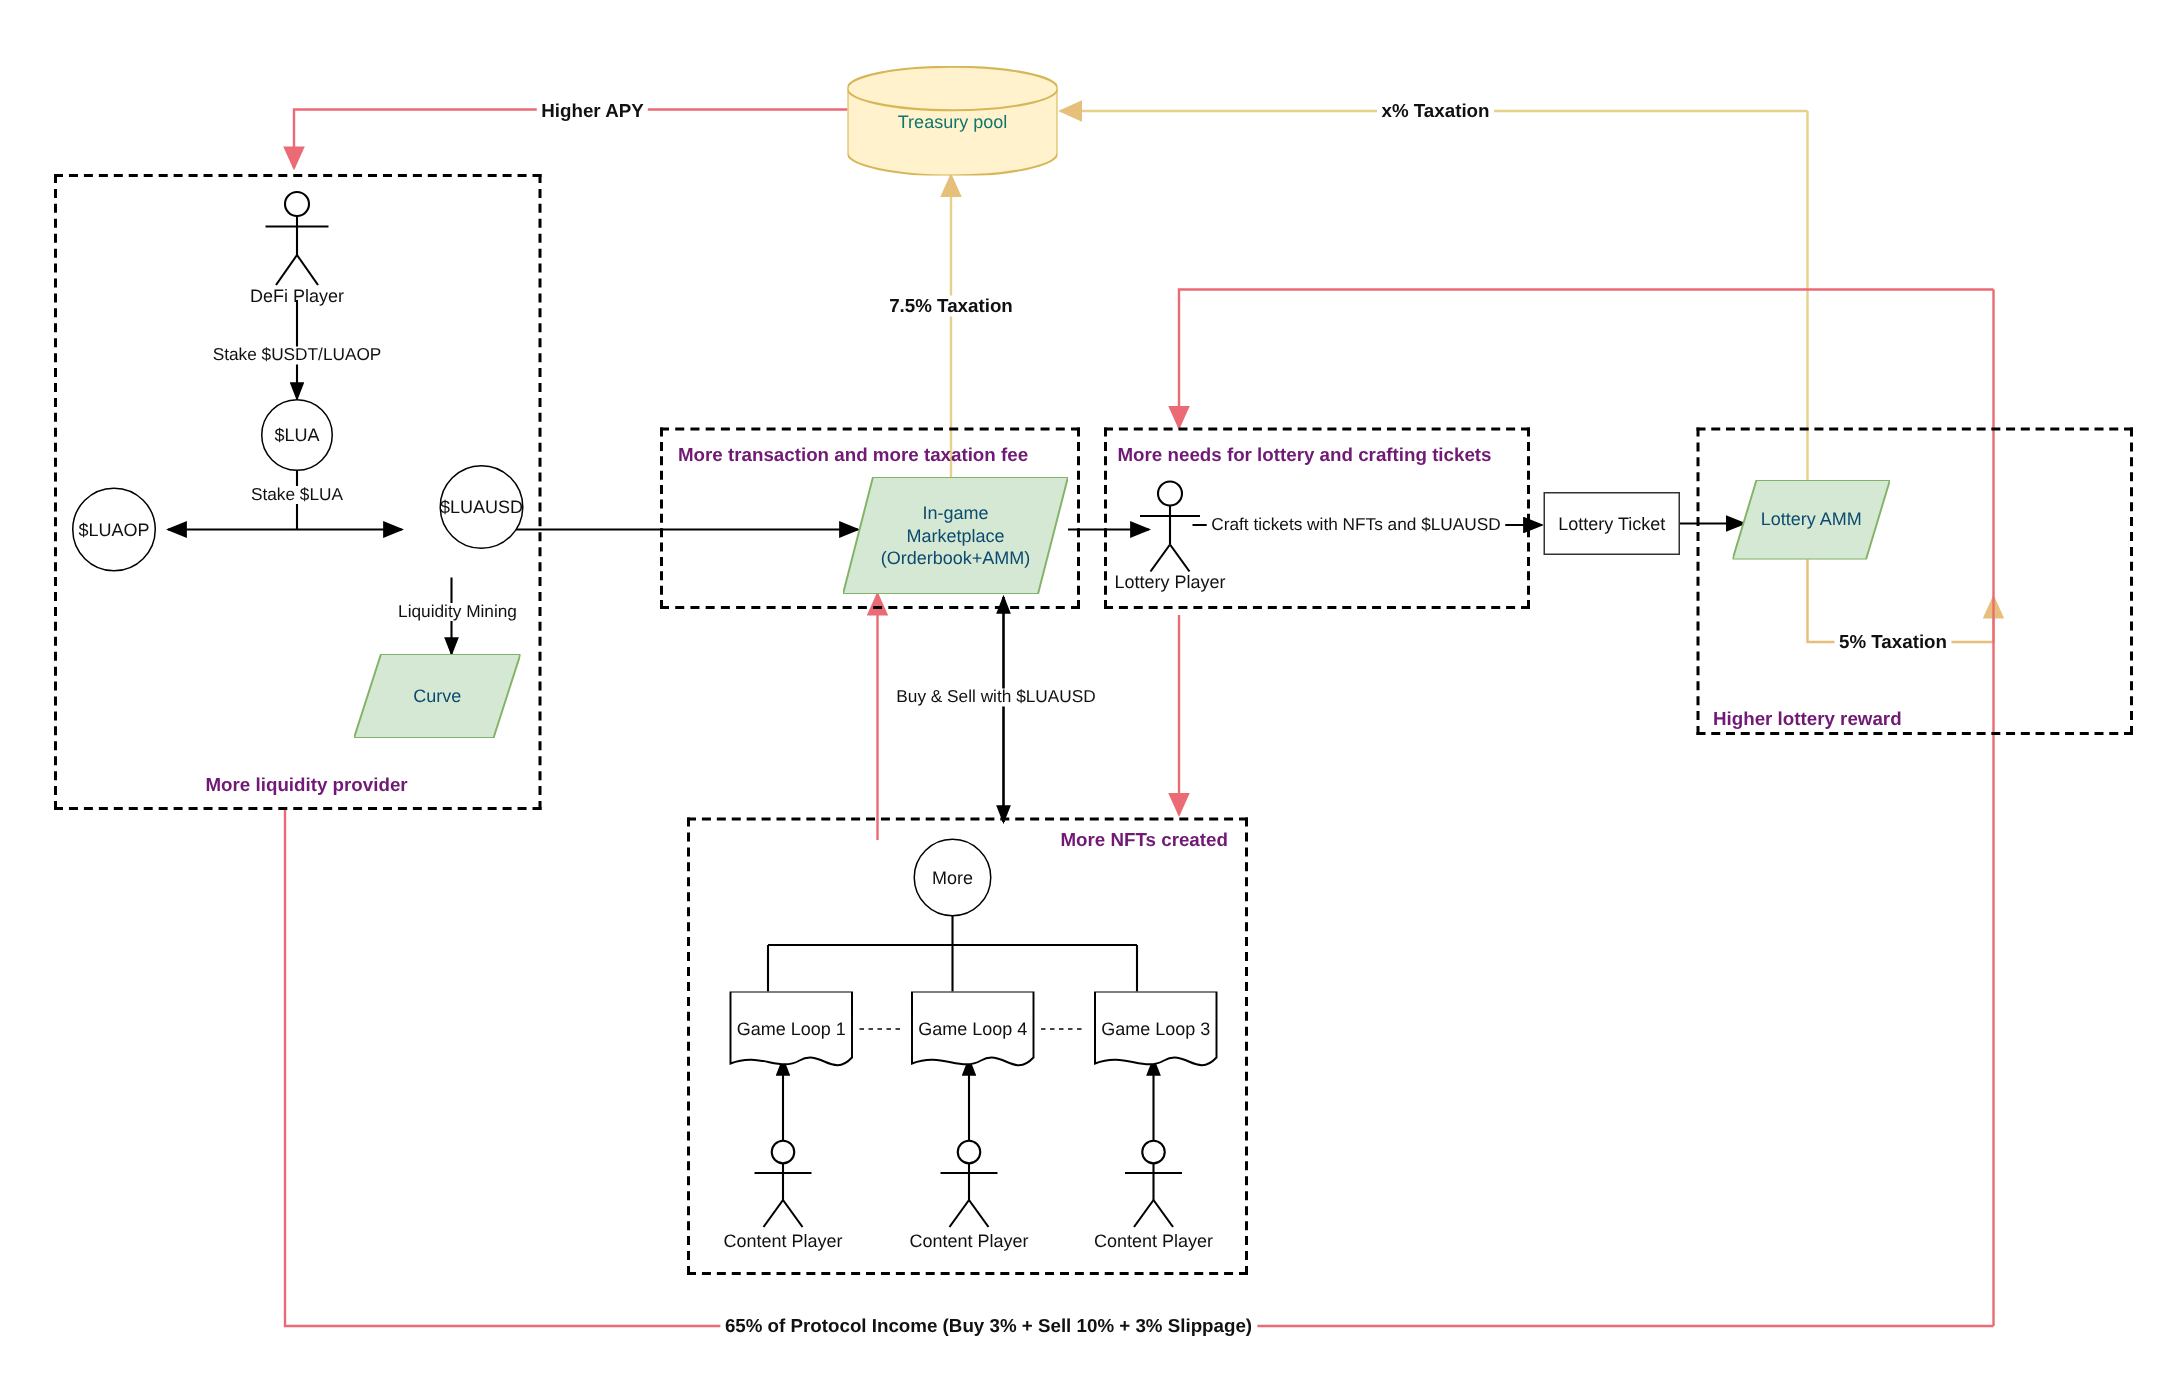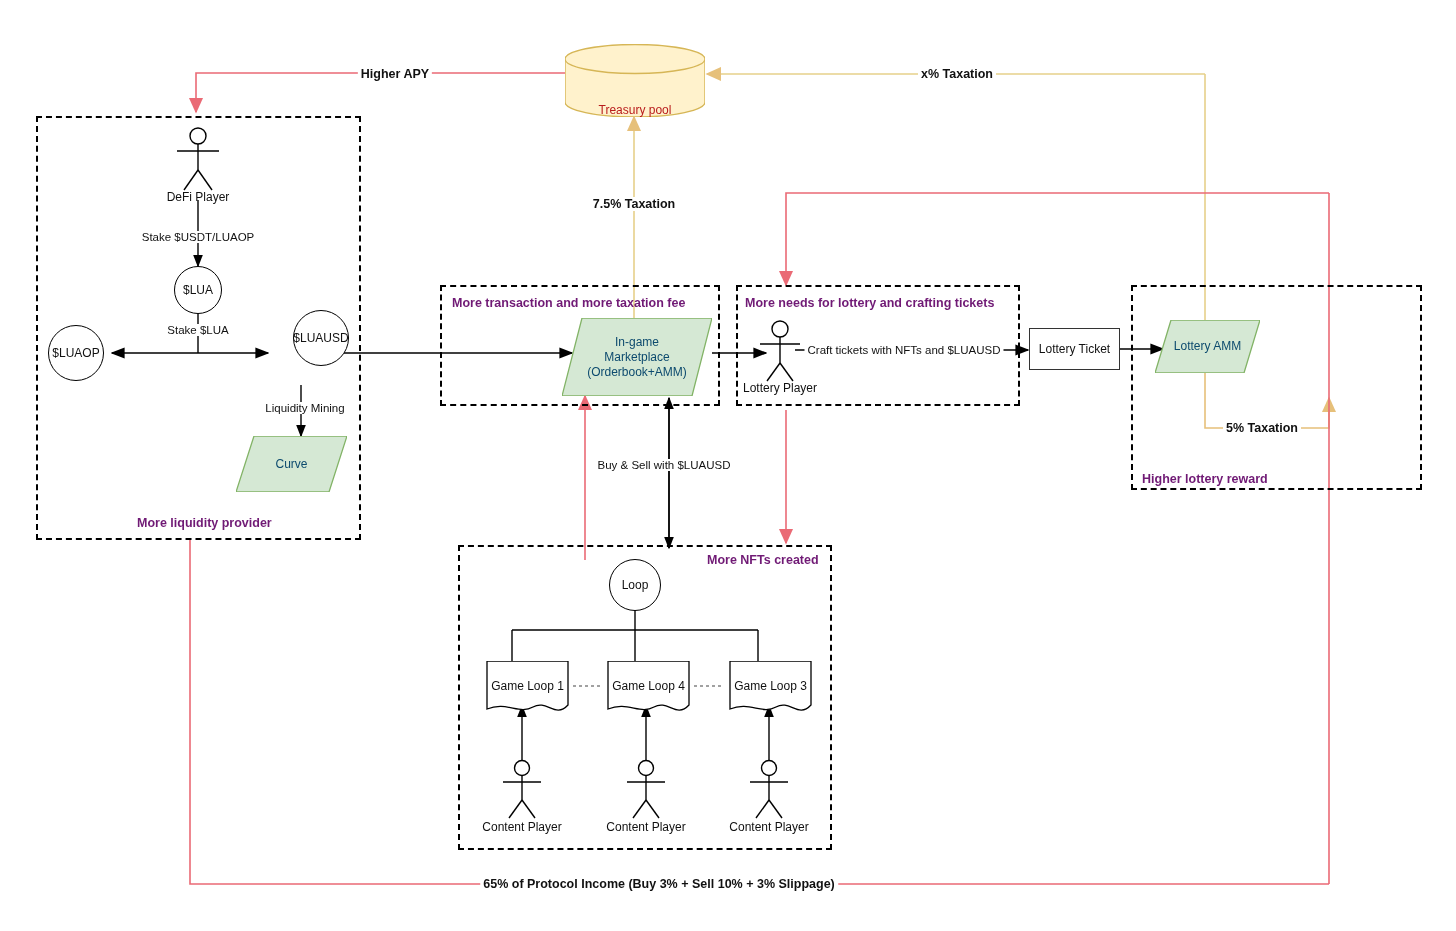--- a/index.html
+++ b/index.html
@@ -12,21 +12,21 @@
 
   .node{position:absolute;box-sizing:border-box;display:flex;align-items:center;justify-content:center;text-align:center;}
 
   .circle{border:1.6px solid #000;border-radius:50%;background:#fff;font-size:12px;color:#111;}
   .rect{border:1.6px solid #333;background:#fff;font-size:12px;color:#111;}
 
   .para{font-size:12px;color:#0c4a6e;line-height:1.25;}
   .para .pshape{position:absolute;left:0;top:0;width:100%;height:100%;}
   .para .plabel{position:relative;z-index:2;}
 
-  .cyl{font-size:12px;color:#b91c1c;align-items:flex-end;}
+  .cyl{font-size:12px;color:#0f766e;}
   .cyl .cshape{position:absolute;left:0;top:0;width:100%;height:100%;}
   .cyl .clabel{position:relative;z-index:2;}
 
   .doc{font-size:12px;color:#111;}
   .doc .dshape{position:absolute;left:0;top:0;width:100%;height:100%;}
   .doc .dlabel{position:relative;z-index:2;}
 
   .actor{position:absolute;}
   .actor svg{display:block;}
   .actor-label{position:absolute;width:140px;left:-70px;text-align:center;font-size:12px;color:#111;white-space:nowrap;}
@@ -230,21 +230,21 @@
 
   <div class="node para" style="left:1155px;top:320px;width:105px;height:53px;">
     <svg class="pshape" viewBox="0 0 105 53" preserveAspectRatio="none">
       <polygon points="16,0 105,0 89,53 0,53" fill="#d5e8d4" stroke="#82b366" stroke-width="1.3"></polygon>
     </svg>
     <span class="plabel">Lottery AMM</span>
   </div>
 
 
   <div class="node circle" style="left:609px;top:559px;width:52px;height:52px;">
-    <span>Loop</span>
+    <span>More</span>
   </div>
 
   <div class="node doc" style="left:481px;top:661px;width:93px;height:53px;">
     <svg class="dshape" viewBox="0 0 93 53" preserveAspectRatio="none">
       <path d="M6,0 L87,0 L87,44 C74,58 66,38 52,46 C38,54 26,40 6,48 Z" fill="#fff" stroke="#000" stroke-width="1.3"></path>
     </svg>
     <span class="dlabel" style="margin-top:-4px;">Game Loop 1</span>
   </div>
 
   <div class="node doc" style="left:602px;top:661px;width:93px;height:53px;">

